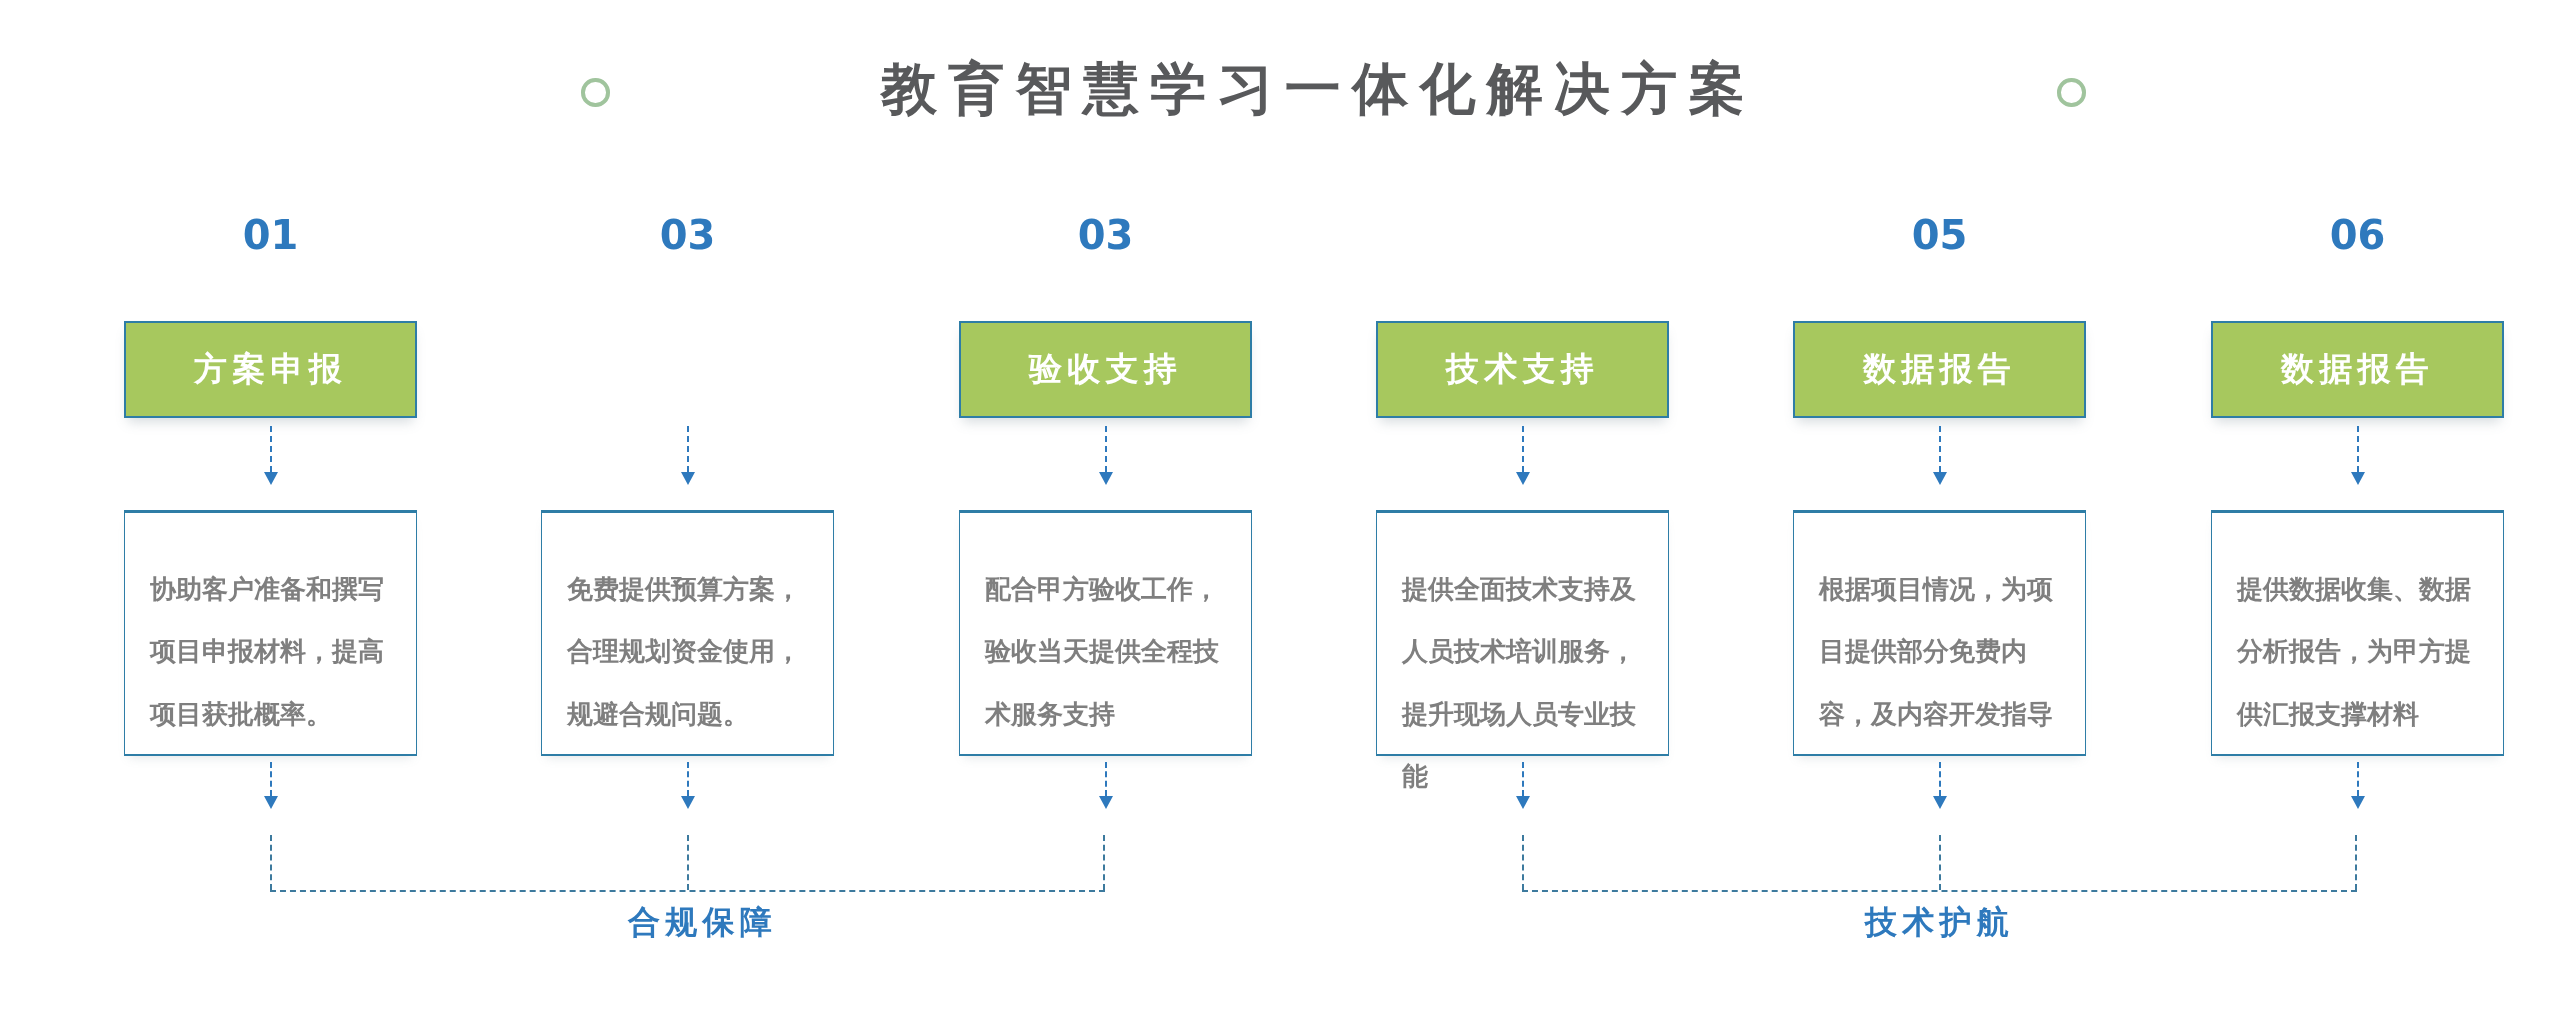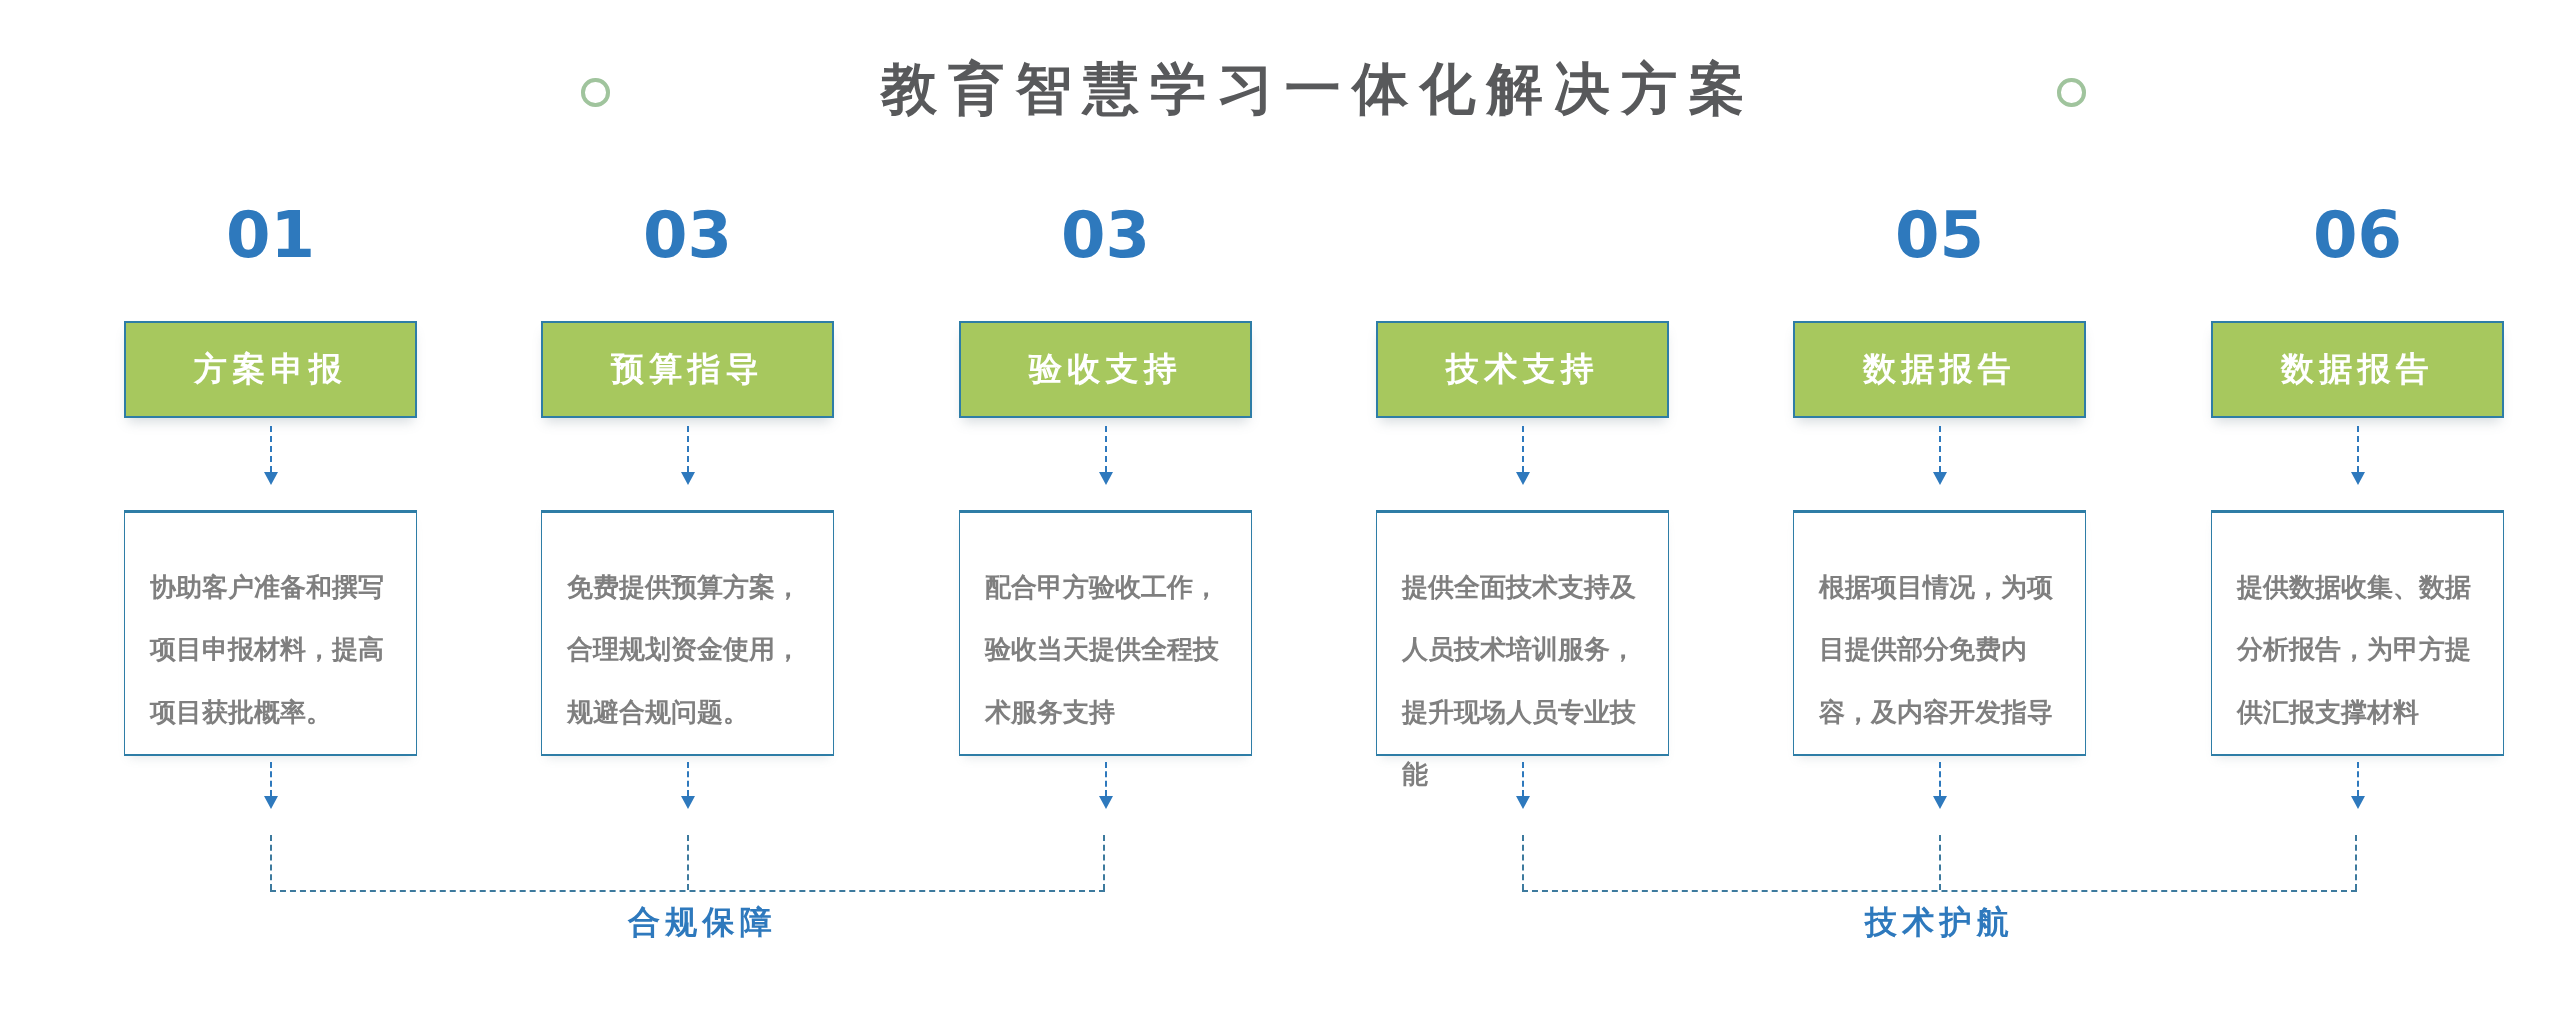--- a/index.html
+++ b/index.html
@@ -44,21 +44,21 @@
     width: 293px;
     height: 1011px;
   }
   .step-number {
     position: absolute;
     left: 0; right: 0;
     top: 205px;
     height: 61px;
     line-height: 61px;
     text-align: center;
-    font-size: 64px;
+    font-size: 40px;
     font-weight: bold;
     color: #2e79bd;
   }
   .step-header {
     position: absolute;
     left: 0;
     top: 321px;
     width: 293px;
     height: 97px;
     box-sizing: border-box;
@@ -105,21 +105,20 @@
     border-style: solid;
     border-color: #2e7da6;
     border-width: 3.1px 1.5px 2.1px 1.5px;
     padding: 45px 24px 0 25px;
     color: #7f7f7f;
     font-size: 26px;
     font-weight: bold;
     line-height: 2.4;
     text-align: left;
     box-shadow: 0 7.2px 10.3px -5.2px rgba(110,130,140,0.20);
-    font-family: Liberation Mono, monospace;
   }
 
   
   .bracket {
     position: absolute;
     top: 835px;
     height: 55px;
     border-bottom: 2.6px dashed #3d7a9e;
   }
   .bracket-1 { left: 270px;  width: 835px; }
@@ -166,21 +165,20 @@
     </div>
     <div class="step-desc">协助客户准备和撰写项目申报材料，提高项目获批概率。</div>
     <div class="arrow-down arrow-2">
       <div class="arrow-shaft"></div>
       <div class="arrow-head"></div>
     </div>
   </div>
 
   <div class="col" style="left:541px">
     <div class="step-number">03</div>
-    <div class="step-header">预算指导</div>
     <div class="arrow-down arrow-1">
       <div class="arrow-shaft"></div>
       <div class="arrow-head"></div>
     </div>
     <div class="step-desc">免费提供预算方案，合理规划资金使用，规避合规问题。</div>
     <div class="arrow-down arrow-2">
       <div class="arrow-shaft"></div>
       <div class="arrow-head"></div>
     </div>
   </div>

